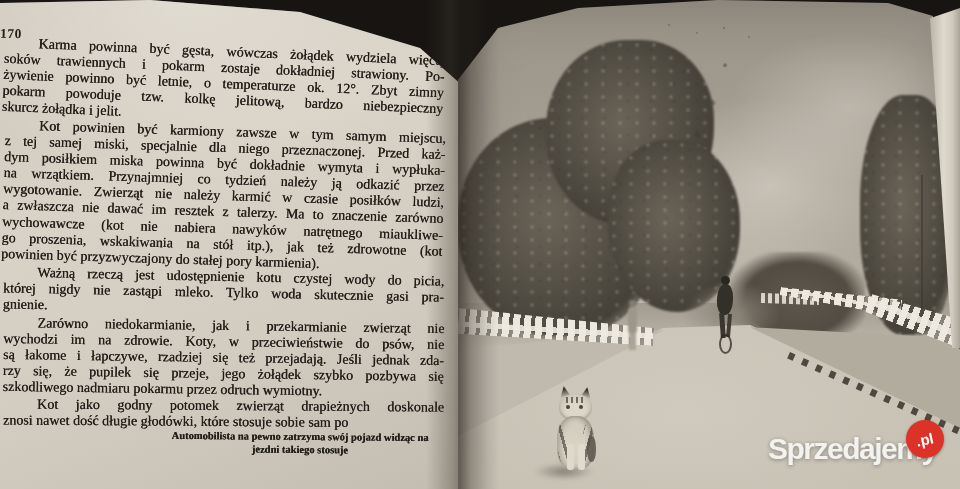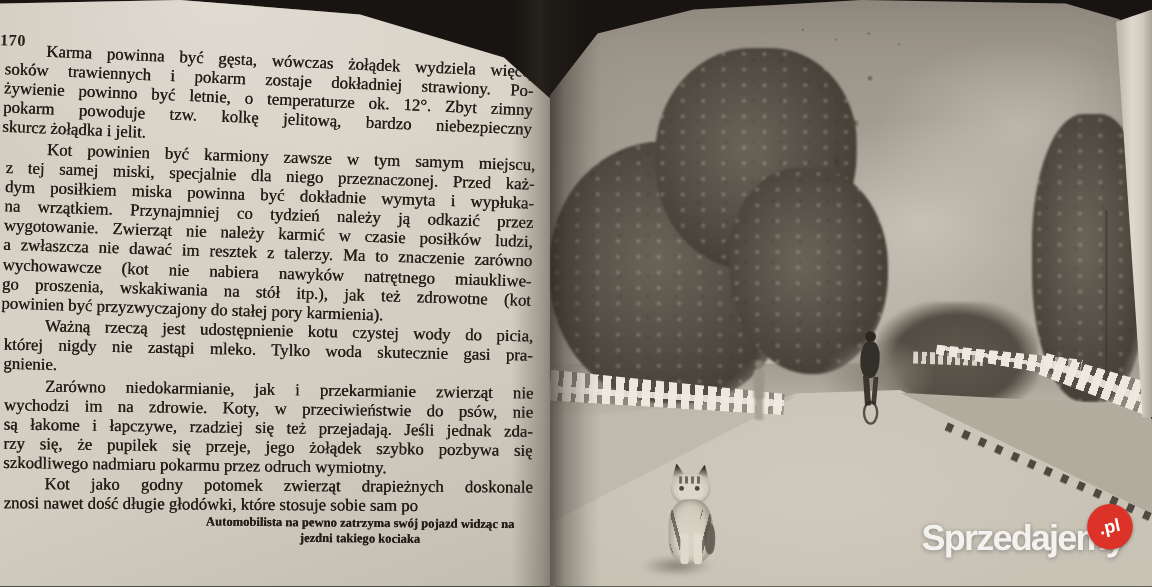--- a/index.html
+++ b/index.html
@@ -215,21 +215,21 @@
           <div class="line">rzy się, że pupilek się przeje, jego żołądek szybko pozbywa się</div>
           <div class="line last">szkodliwego nadmiaru pokarmu przez odruch wymiotny.</div>
         </div>
         <div class="para" style="transform: rotate(0.4deg);">
           <div class="line first">Kot jako godny potomek zwierząt drapieżnych doskonale</div>
           <div class="line last">znosi nawet dość długie głodówki, które stosuje sobie sam po</div>
         </div>
       </div>
     <div class="caption">
         <div class="cap-line">Automobilista na pewno zatrzyma swój pojazd widząc na</div>
-        <div class="cap-line">jezdni takiego kociaka</div>
+        <div class="cap-line">jezdni takiego stosuje</div>
       </div>
   </div>
 
   <div class="photo">
     <div class="horizon-band"></div>
     <div class="foliage tree-left-1"></div>
     <div class="foliage tree-left-2"></div>
     <div class="foliage tree-left-3"></div>
     <div class="tree-twigs"></div>
     <div class="foliage tree-right"></div>

